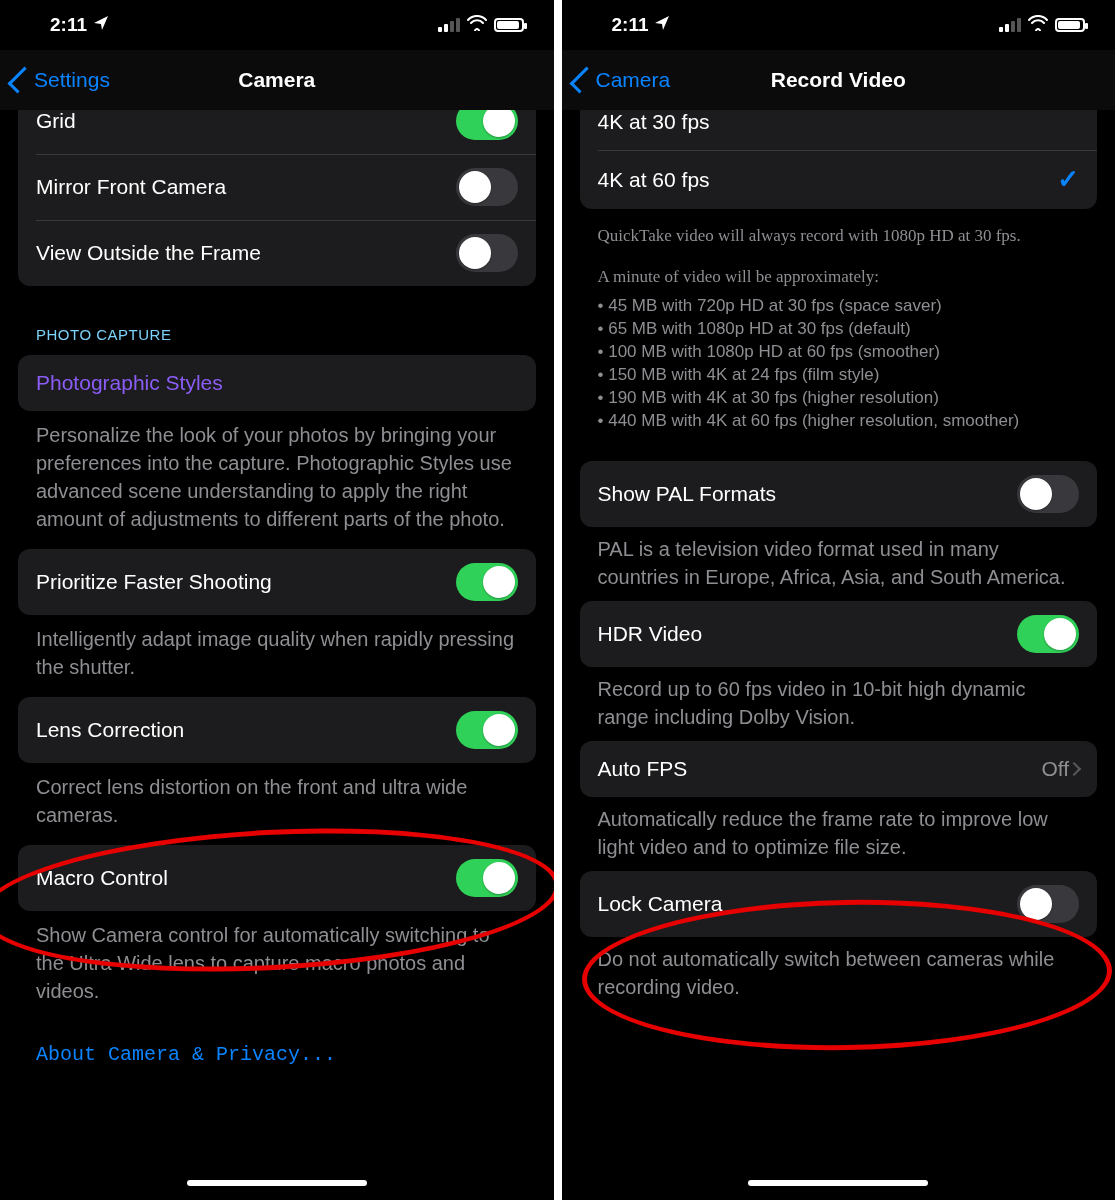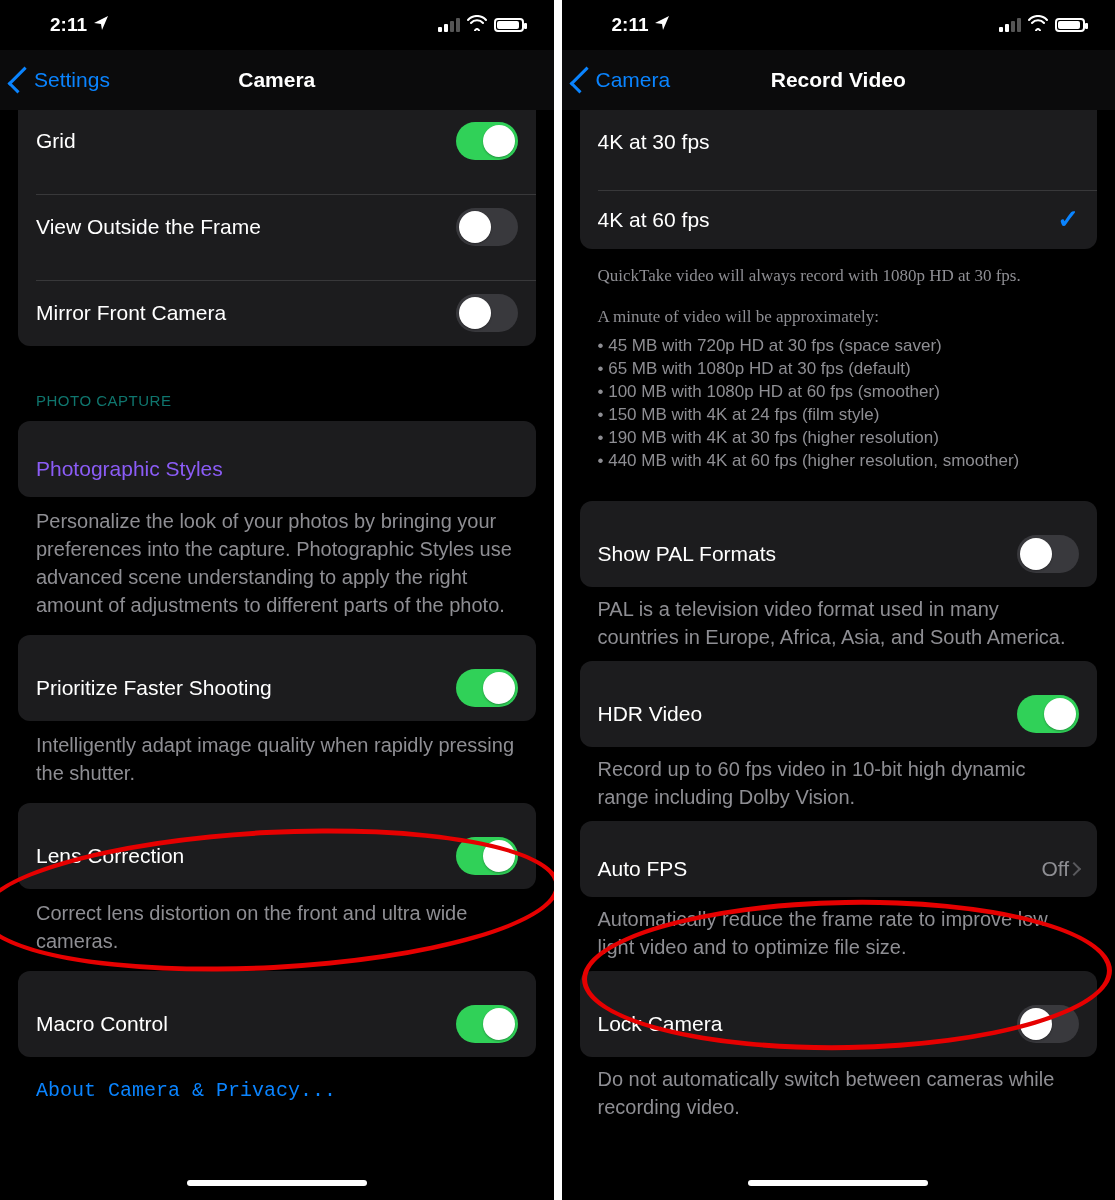--- a/index.html
+++ b/index.html
@@ -78,21 +78,20 @@
     margin-top: -8px;
   }
   .row {
     display: flex;
     align-items: center;
     justify-content: space-between;
     padding: 14px 18px;
     min-height: 56px;
     position: relative;
     font-size: 21px;
-    margin-top: 20px;
   }
   .row + .row::before {
     content:"";
     position:absolute;
     top:0; left:18px; right:0;
     height:1px;
     background:#38383a;
   }
   .row-label { color:#fff; }
   .row-link { color:#8b5cf6; }
@@ -102,26 +101,25 @@
   }
   .toggle .knob {
     position:absolute; top:3px; left:3px;
     width:32px; height:32px; border-radius:50%;
     background:#fff;
     box-shadow: 0 1px 2px rgba(0,0,0,0.3);
   }
   .toggle.on { background:#30d158; }
   .toggle.on .knob { left:auto; right:3px; }
   .section-header {
-    color:#0f766e;
+    color:#7dd3fc;
     text-transform: uppercase;
     font-size:15px;
     letter-spacing: 0.5px;
     padding: 40px 36px 12px;
-    margin-top: 6px;
   }
   .footer-text {
     color:#8e8e93;
     font-size:20px;
     line-height:1.4;
     padding: 10px 36px 16px;
   }
   .footer-text.tight { padding-top:8px; padding-bottom:10px;}
   .link-row {
     color:#0a84ff;
@@ -215,31 +213,31 @@
 
   <div class="content">
     <div class="section-card cut-top">
       <div class="row" style="padding-top:0;min-height:40px;">
         <span class="row-label">Grid</span>
         <span class="toggle on">
             <span class="knob"></span>
           </span>
       </div>
       <div class="row">
+        <span class="row-label">Mirror Front Camera</span>
+        <span class="toggle">
+            <span class="knob"></span>
+          </span>
+      </div>
+      <div class="row">
         <span class="row-label">View Outside the Frame</span>
         <span class="toggle">
             <span class="knob"></span>
           </span>
       </div>
-      <div class="row">
-        <span class="row-label">Mirror Front Camera</span>
-        <span class="toggle">
-            <span class="knob"></span>
-          </span>
-      </div>
     </div>
 
     <div class="section-header">Photo Capture</div>
     <div class="section-card">
       <div class="row">
         <span class="row-link">Photographic Styles</span>
       </div>
     </div>
     <div class="footer-text">Personalize the look of your photos by bringing your preferences into the capture. Photographic Styles use advanced scene understanding to apply the right amount of adjustments to different parts of the photo.</div>
 
@@ -264,20 +262,21 @@
     <div class="footer-text">Correct lens distortion on the front and ultra wide cameras.</div>
 
     <div class="section-card">
       <div class="row">
         <span class="row-label">Macro Control</span>
         <span class="toggle on">
             <span class="knob"></span>
           </span>
       </div>
     </div>
+    <div class="footer-text">Show Camera control for automatically switching to the Ultra Wide lens to capture macro photos and videos.</div>
 
     <div class="link-row">About Camera &amp; Privacy...</div>
   </div>
 
   <div class="home-indicator"></div>
   <div class="annot-circle annot-left"></div>
 </div>
 
 <div class="phone">
   <div class="status-bar">

